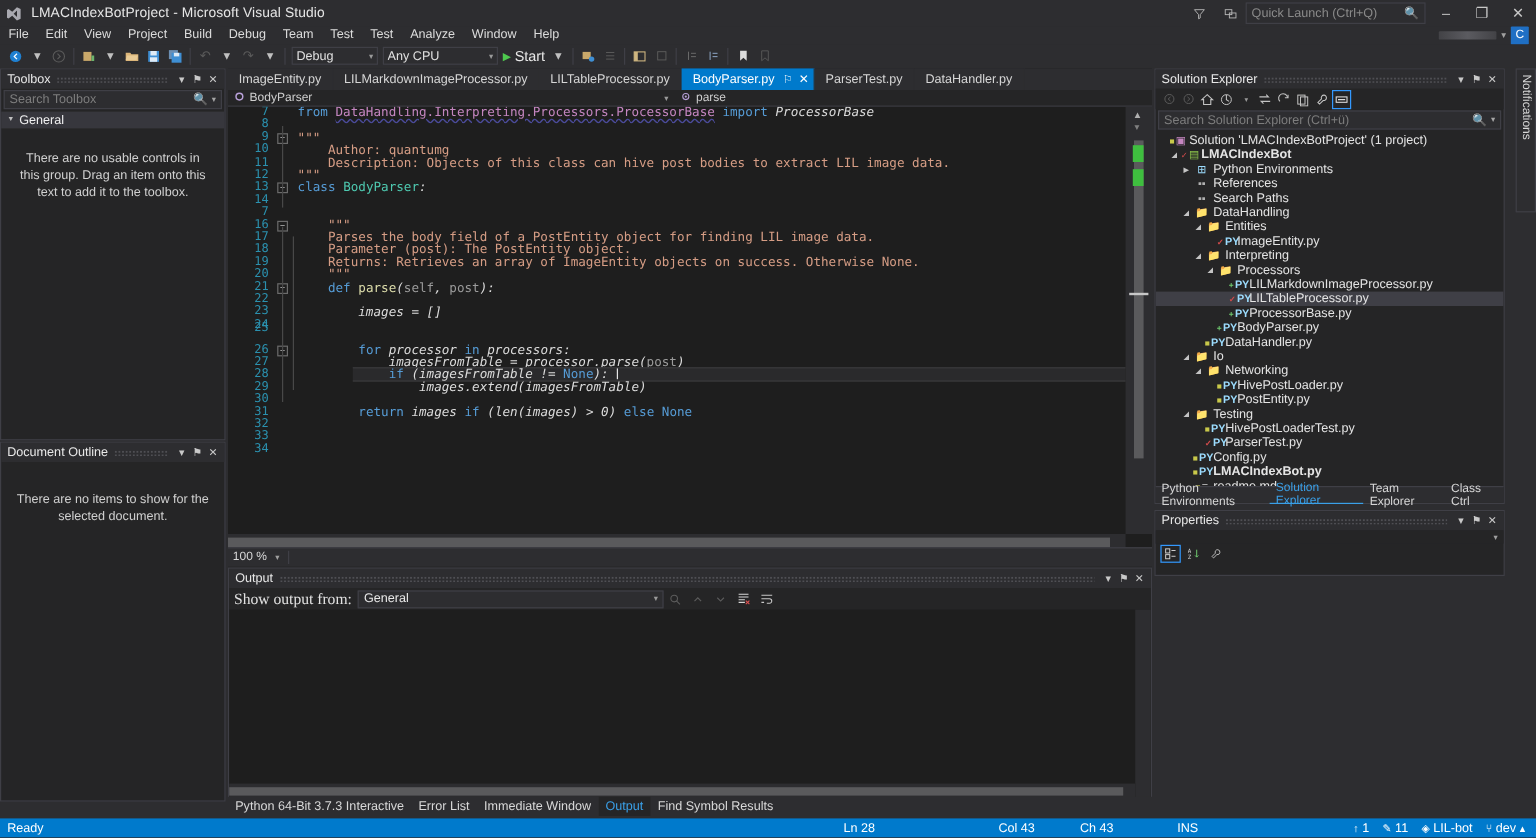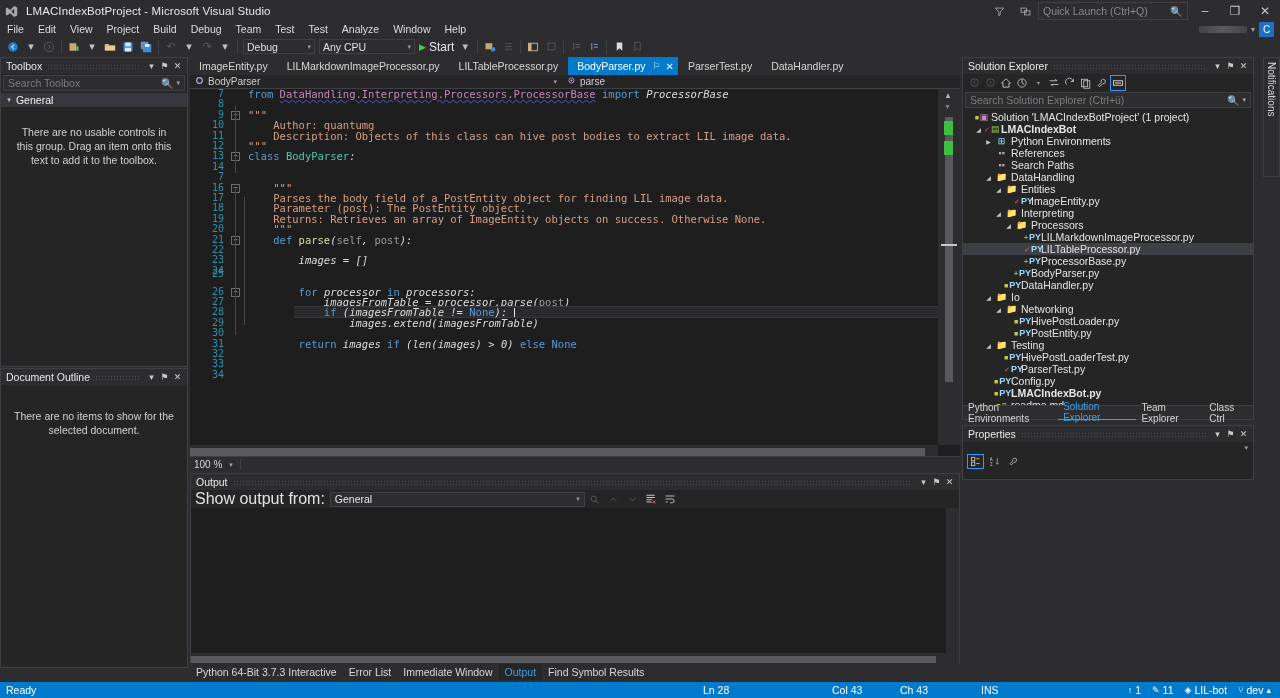--- a/index.html
+++ b/index.html
@@ -110,21 +110,21 @@
   .hthumb { position:absolute; left:0; top:3px; width:735px; height:8px; background:#5a5a5c; }
 
   .zoombar { position:absolute; left:190px; top:456px; width:770px; height:16px; background:#2d2d30; display:flex; align-items:center; padding-left:4px; border-top:1px solid #3f3f46; }
   .zoombar .zv { font-size:10px; color:#d8d8d8; }
   .zoombar .zc { font-size:7px; color:#a0a0a0; margin-left:7px; }
   .zoombar .zsep { width:1px; height:11px; background:#3f3f46; margin-left:7px; }
 
   
   #output { left:190px; top:473px; width:770px; height:195px; }
   .out-toolbar { height:18px; display:flex; align-items:center; padding:0 4px; background:#252526; }
-  .out-lbl { font-size:16px; color:#e2e2e2; margin-right:5px; }
+  .out-lbl { font-size:13px; color:#e2e2e2; margin-right:5px;font-family:Liberation Serif, serif; }
   .out-combo { width:255px; height:15px; background:#2d2d30; border:1px solid #3f3f46; display:flex; align-items:center; padding:0 4px; font-size:10.5px; color:#e8e8e8; }
   .out-combo .cc { margin-left:auto; font-size:7px; color:#9a9a9a; }
   .oi { width:19px; height:17px; display:flex; align-items:center; justify-content:center; color:#9c9c9c; font-size:11px; }
   .oi.dis { color:#5c5c5c; }
   .oi.on { color:#d8d8d8; }
   .out-body { position:relative; height:158px; background:#1e1e1e; }
   .out-vs { position:absolute; right:0; top:0; width:13px; bottom:0; background:#2d2d30; }
   .out-hs { position:absolute; left:0; right:13px; bottom:0; height:13px; background:#2d2d30; }
   .out-hs .t { position:absolute; left:0; top:3px; width:745px; height:7px; background:#5a5a5c; }
 

